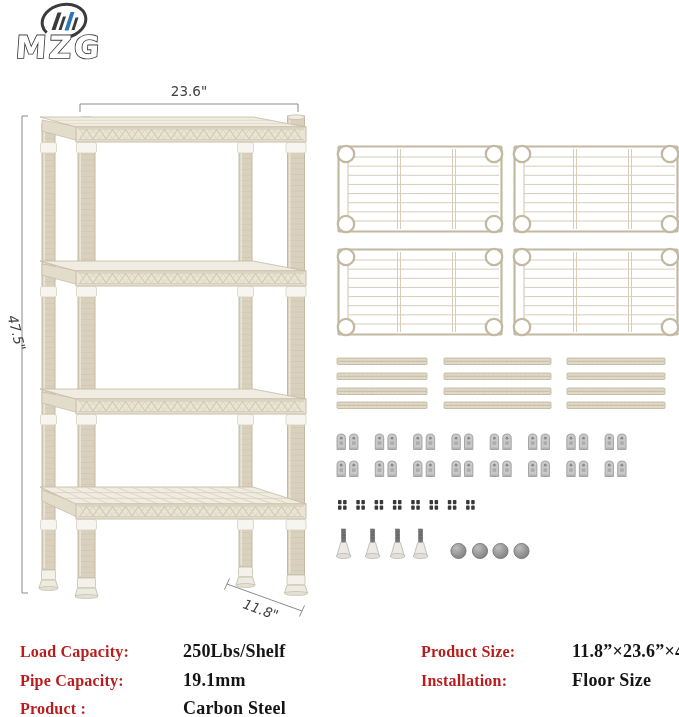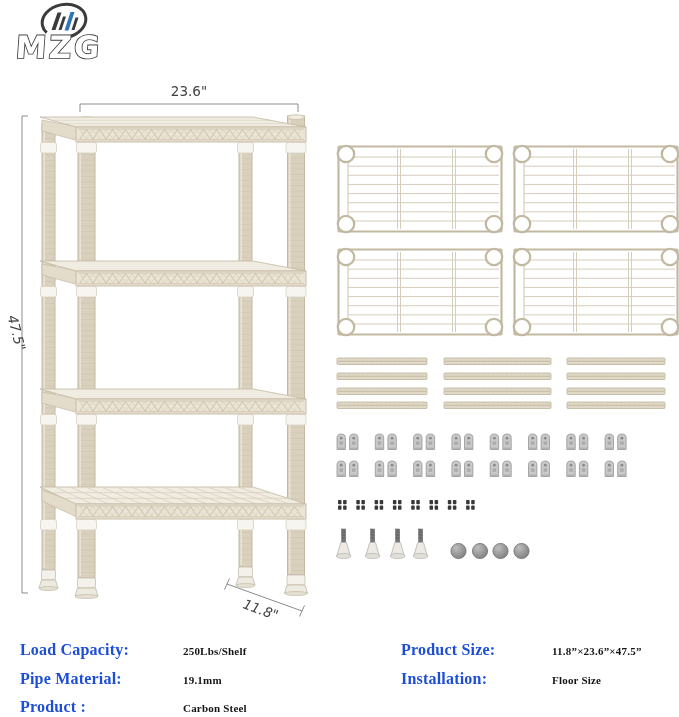--- a/index.html
+++ b/index.html
@@ -7,24 +7,24 @@
        font-family:"Liberation Serif",serif;}
   .diagram-svg{position:absolute;left:0;top:0;width:679px;height:717px;}
   .logo{position:absolute;left:14px;top:2px;width:110px;height:66px;}
   .logo-mark{position:absolute;left:24px;top:0;}
   .logo-word{position:absolute;left:0;top:26px;}
   .specs{position:absolute;left:0;top:641px;width:679px;font-size:16px;}
   .spec-col{position:absolute;top:0;}
   .spec-col.left{left:20px;}
   .spec-col.right{left:401px;}
   .spec-row{height:19px;margin-bottom:9.5px;white-space:nowrap;}
-  .spec-label{display:inline-block;color:#1d4ed8;font-weight:700;letter-spacing:.2px;}
+  .spec-label{display:inline-block;color:#b91c1c;font-weight:700;letter-spacing:.2px;}
   .left .spec-label{width:163px;}
-  .right .spec-label{width:151px;}
-  .spec-value{font-weight:600;color:#151515;font-size:11px;letter-spacing:.2px;}
+  .right .spec-label{width:151px;margin-left:20px;}
+  .spec-value{font-weight:600;color:#151515;font-size:18px;letter-spacing:.2px;}
 </style>
 </head>
 <body>
 
 <svg class="diagram-svg" viewBox="0 0 679 717" xmlns="http://www.w3.org/2000/svg">
   <defs>
     <radialGradient id="capGrad" cx="35%" cy="30%" r="75%">
       <stop offset="0%" stop-color="#bdbdbd"></stop>
       <stop offset="100%" stop-color="#808080"></stop>
     </radialGradient>
@@ -1161,21 +1161,21 @@
     <text x="3" y="30" font-family="DejaVu Sans, sans-serif" font-size="31" font-weight="bold" letter-spacing="2.5" fill="#ffffff" stroke="#3a3a3a" stroke-width="1.7" paint-order="stroke" transform="skewX(-4)">MZG</text>
   </svg>
 </div>
 
 <div class="specs">
   <div class="spec-col left">
     <div class="spec-row">
       <span class="spec-label">Load Capacity:</span><span class="spec-value">250Lbs/Shelf</span>
     </div>
     <div class="spec-row">
-      <span class="spec-label">Pipe Material:</span><span class="spec-value">19.1mm</span>
+      <span class="spec-label">Pipe Capacity:</span><span class="spec-value">19.1mm</span>
     </div>
     <div class="spec-row">
       <span class="spec-label">Product :</span><span class="spec-value">Carbon Steel</span>
     </div>
   </div>
   <div class="spec-col right">
     <div class="spec-row">
       <span class="spec-label">Product Size:</span><span class="spec-value">11.8”×23.6”×47.5”</span>
     </div>
     <div class="spec-row">

